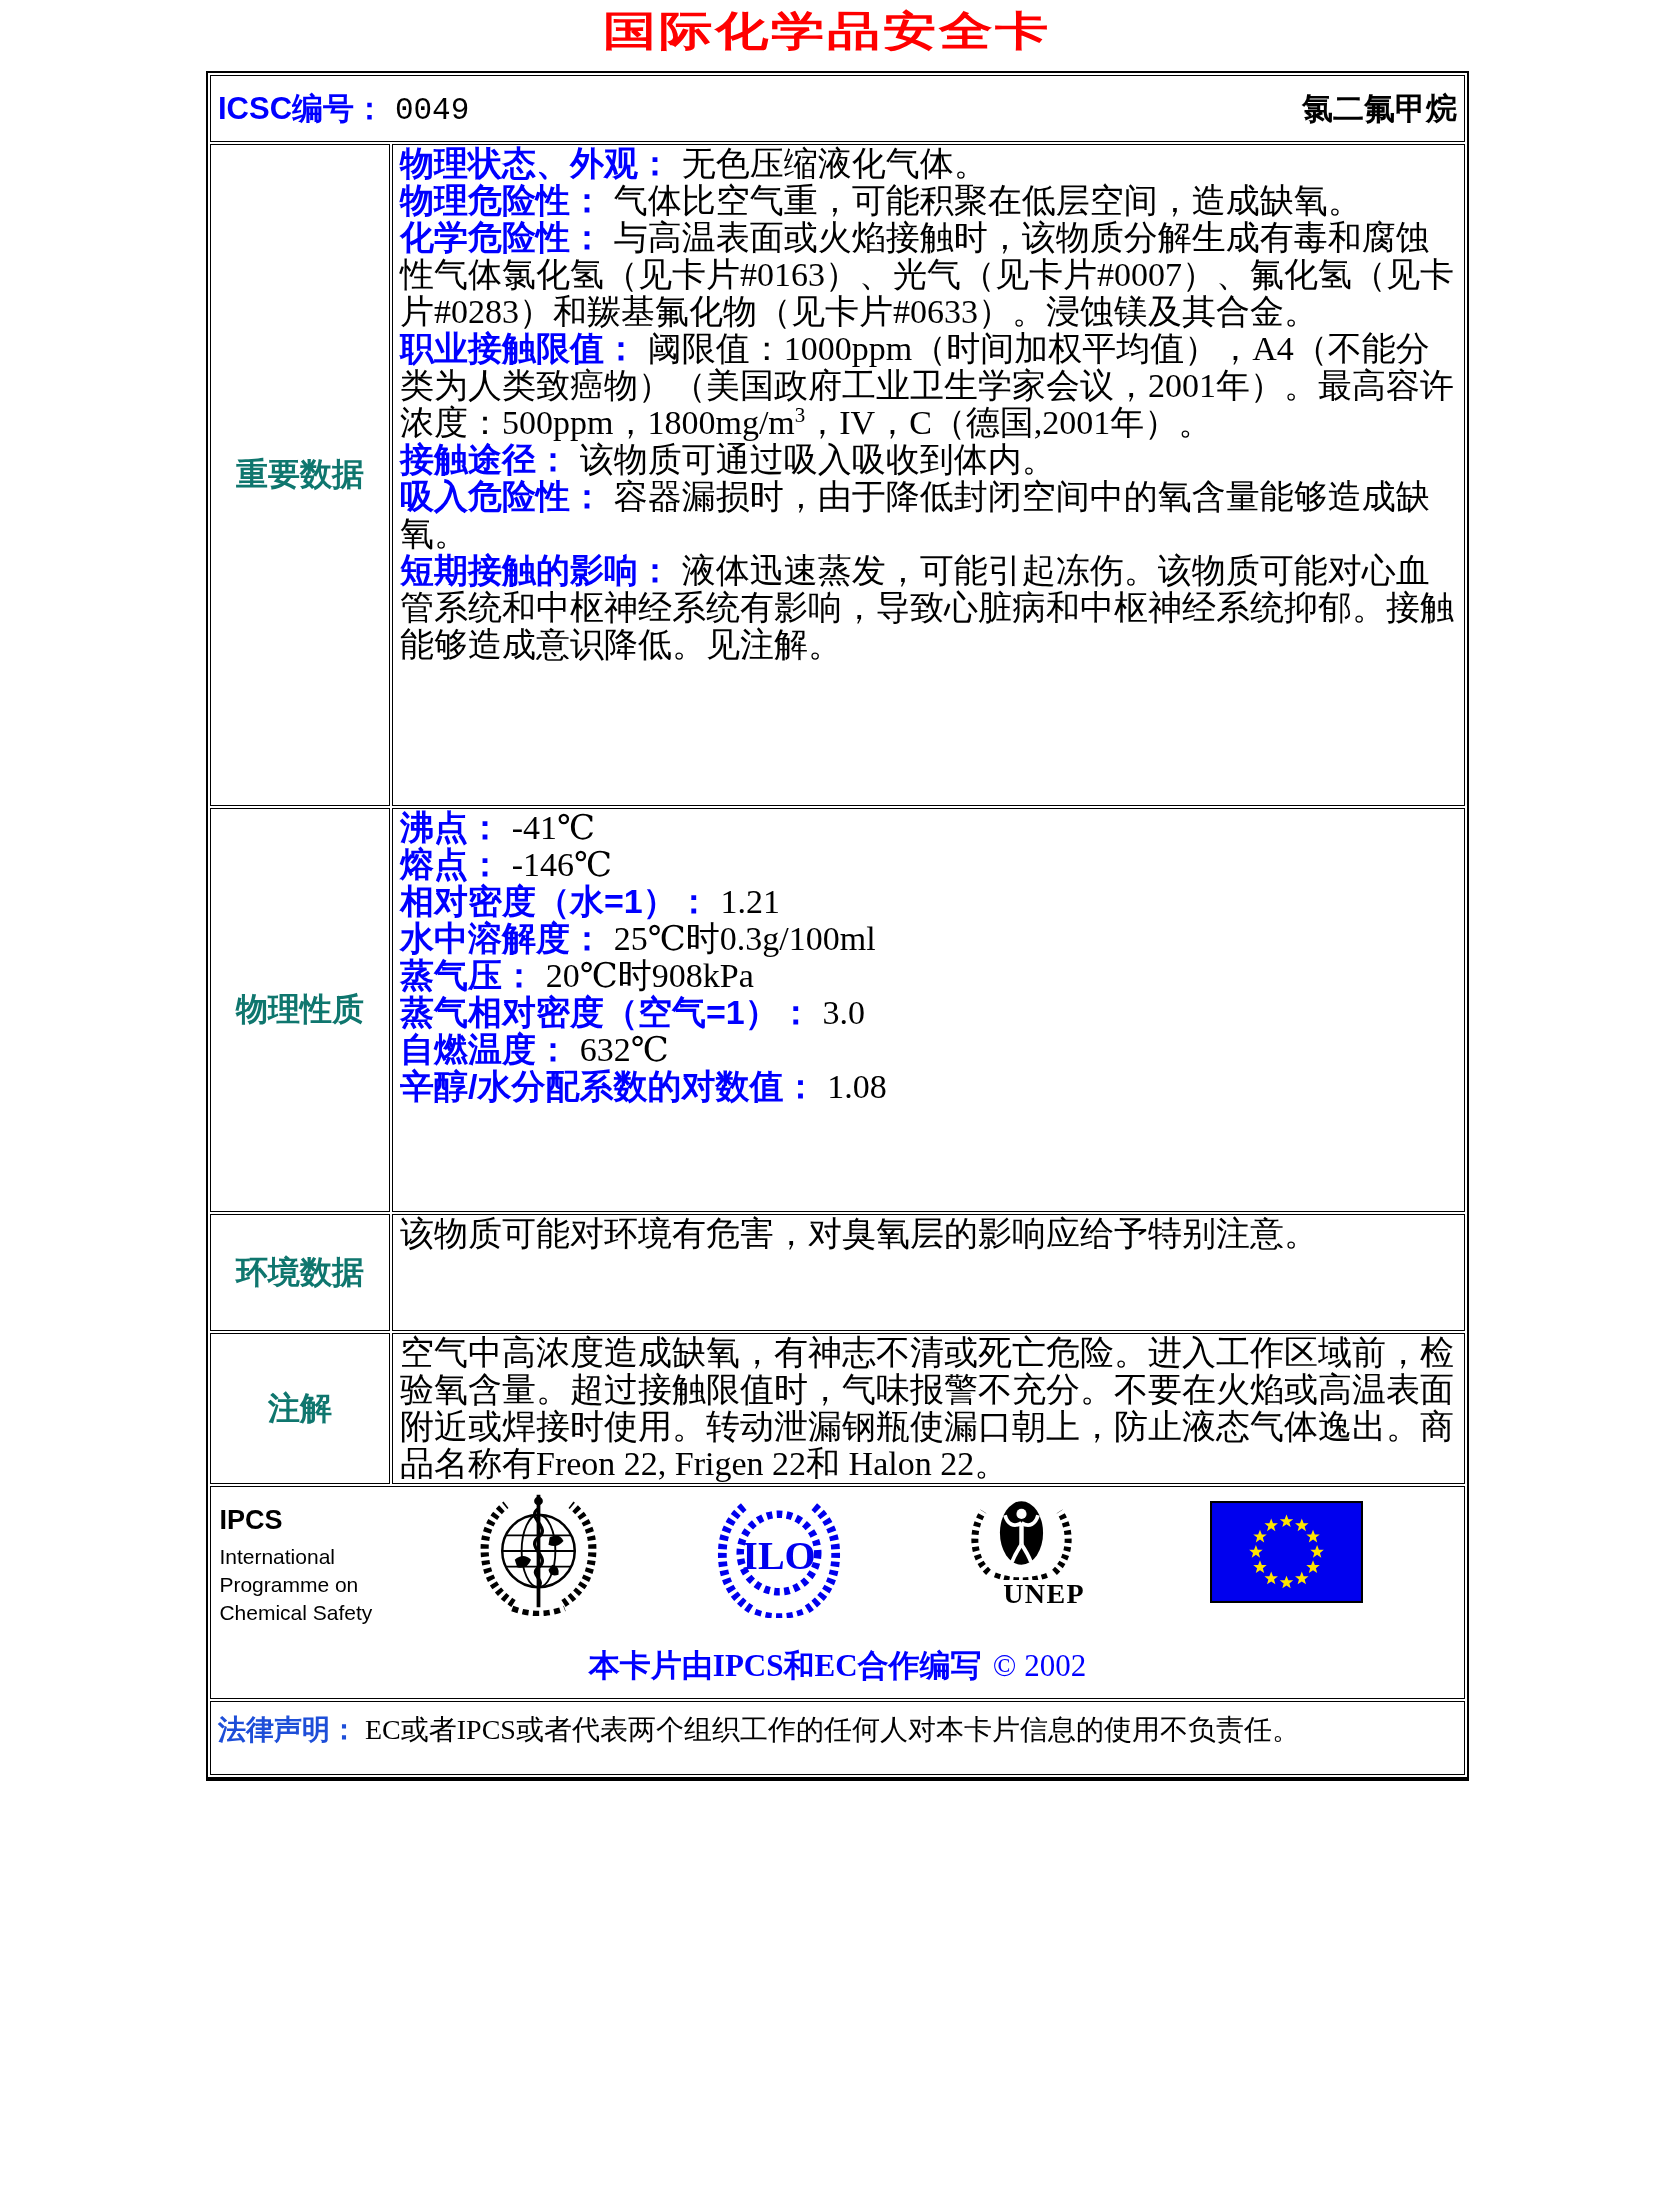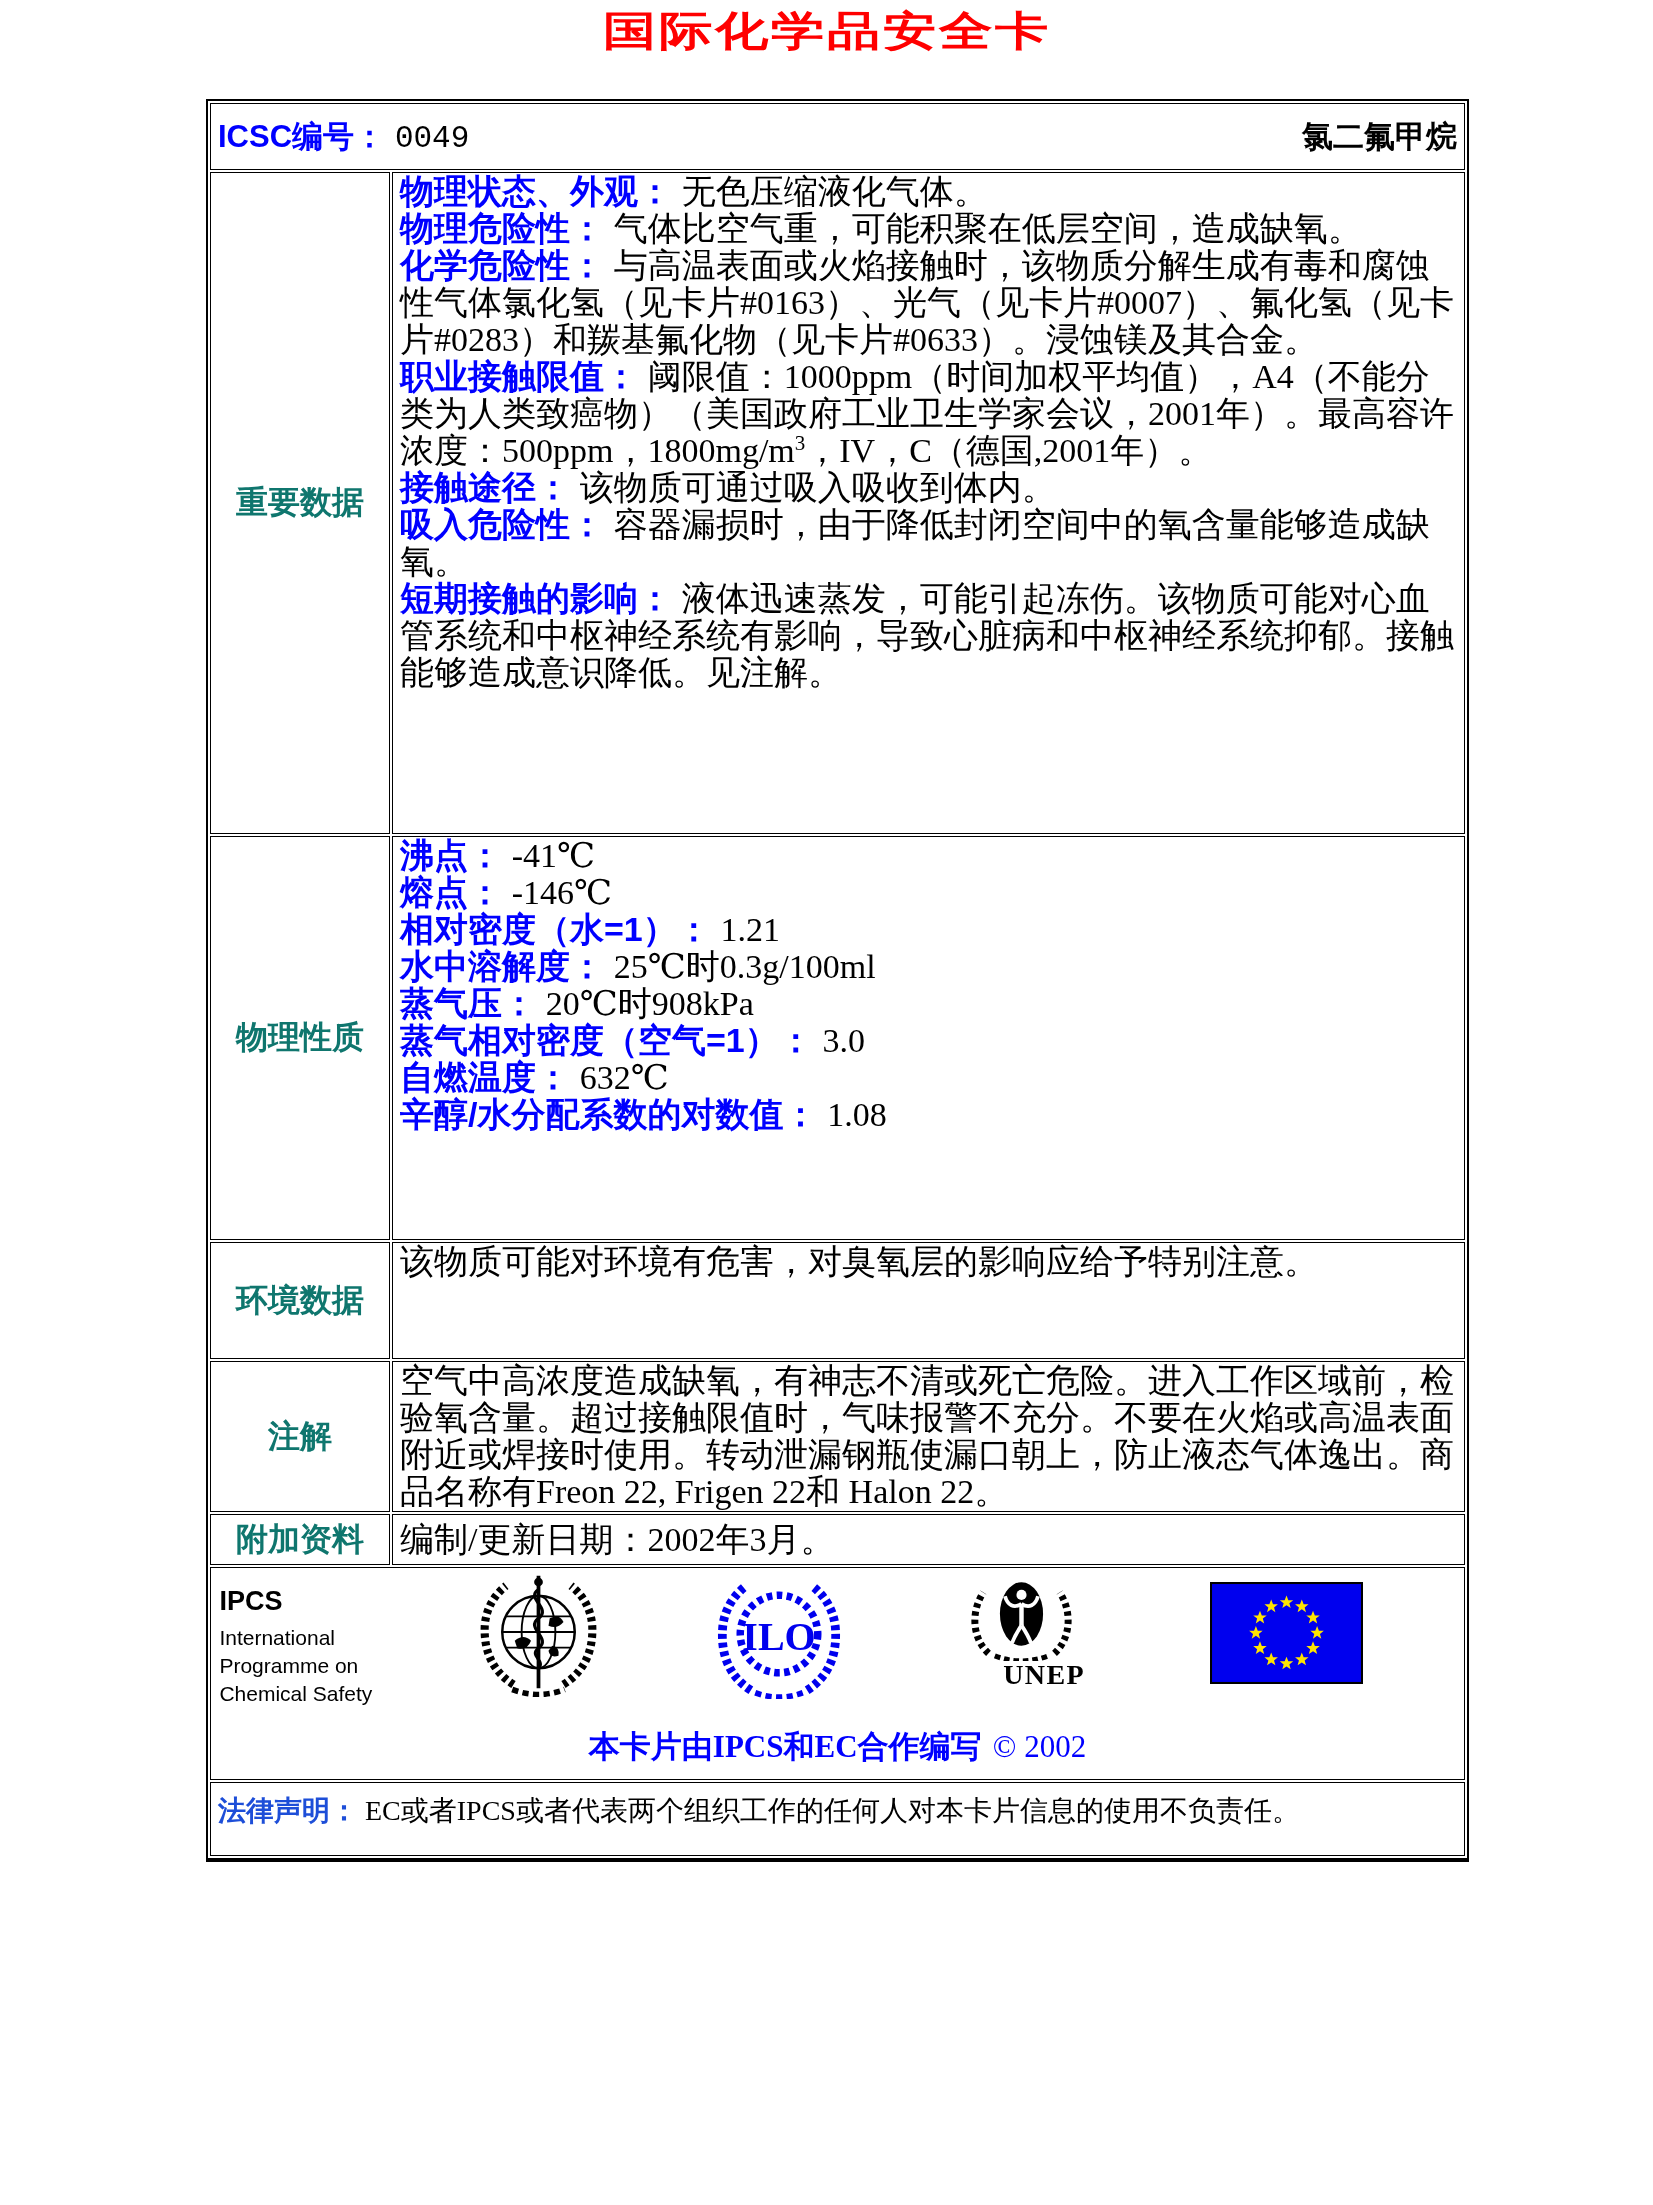--- a/index.html
+++ b/index.html
@@ -1,20 +1,20 @@
 <!DOCTYPE html>
 <html style="font-size:11.3px"><head>
 <meta charset="utf-8">
 <style>
   html,body{margin:0;padding:0;background:#ffffff;}
   body{width:1654px;height:2205px;font-family:"Liberation Serif","DejaVu Serif",serif;color:#000;}
   .title{margin:4.2px 0 0 0;text-align:center;color:#ff0000;font-weight:bold;
          font-family:"Liberation Sans","DejaVu Sans",sans-serif;font-size:41px;
          transform:scaleX(1.30);letter-spacing:2.1px;}
-  table.card{margin:40px 0 0 206px;width:1263px;table-layout:fixed;
+  table.card{margin:12px 0 0 206px;width:1263px;table-layout:fixed;
              border-collapse:separate;border-spacing:2.1px;background:#fff;
              border:2.1px solid #000;border-bottom-width:4.2px;}
   td{border:1.4px solid #000;background:#fff;padding:0 7px;vertical-align:top;}
   .r-header td{height:65px;vertical-align:middle;}
   .r-imp  td{height:660px;}
   .r-phys td{height:402px;}
   .r-env  td{height:115px;}
   .r-note td{height:149px;}
   .r-addl td{height:49px;vertical-align:middle;}
   .r-foot td{height:187px;}
@@ -109,26 +109,20 @@
     </td>
   </tr>
 
   <tr class="r-note">
     <td class="label-cell">注解</td>
     <td class="content-cell">
       <span class="note-text">空气中高浓度造成缺氧，有神志不清或死亡危险。进入工作区域前，检验氧含量。超过接触限值时，气味报警不充分。不要在火焰或高温表面附近或焊接时使用。转动泄漏钢瓶使漏口朝上，防止液态气体逸出。商品名称有Freon 22, Frigen 22和 Halon 22。</span>
     </td>
   </tr>
 
-  <tr class="r-addl">
-    <td class="label-cell">附加资料</td>
-    <td class="content-cell">
-      <span class="addl-text">编制/更新日期：2002年3月。</span>
-    </td>
-  </tr>
 
   <tr class="r-foot">
     <td colspan="2" class="footer-cell">
 
       <div class="ipcs-block">
         <div class="ipcs-title">IPCS</div>
         <div class="ipcs-line">International</div>
         <div class="ipcs-line">Programme on</div>
         <div class="ipcs-line">Chemical Safety</div>
       </div>

